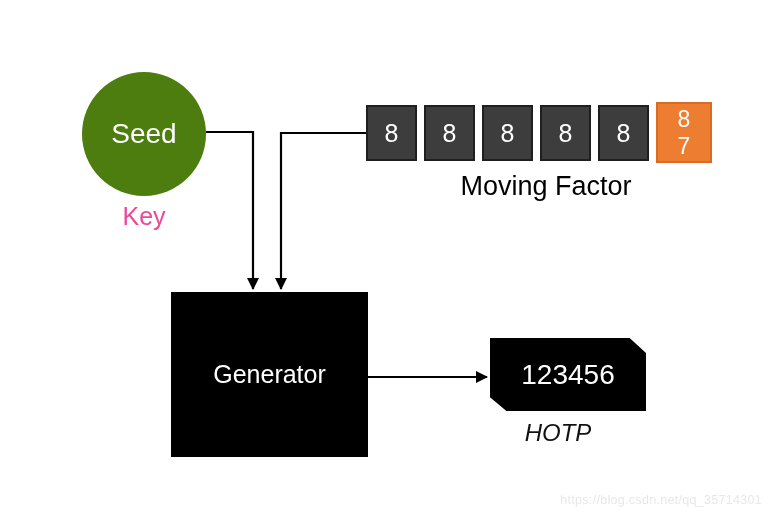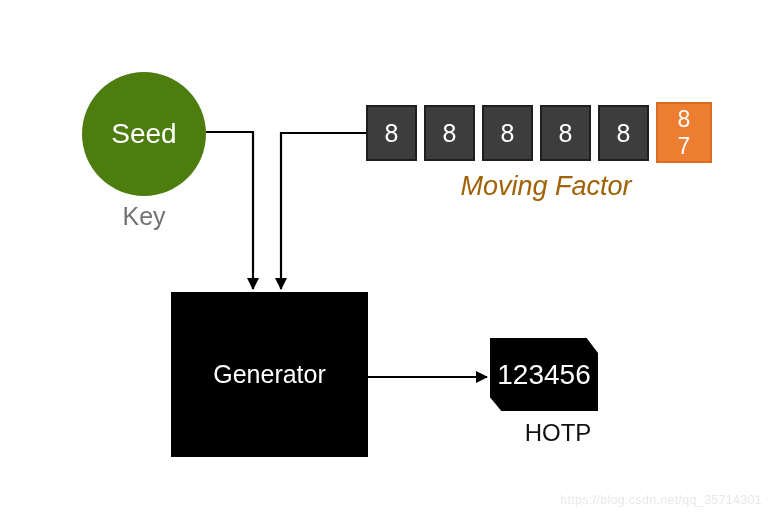--- a/index.html
+++ b/index.html
@@ -27,21 +27,21 @@
     color: #ffffff;
     font-size: 28px;
     display: flex; align-items: center; justify-content: center;
   }
   .label-key {
     position: absolute;
     left: 82px; top: 202px;
     width: 124px;
     text-align: center;
     font-size: 25px;
-    color: #737373;
+    color: #ec4899;
   }
   .mf-row {
     position: absolute;
     left: 366px; top: 102px;
     width: 346px; height: 61px;
   }
   .mf-box {
     position: absolute;
     top: 3px;
     width: 51px; height: 56px;
@@ -64,49 +64,49 @@
     flex-direction: column;
     font-size: 23px;
     line-height: 27px;
   }
   .label-moving-factor {
     position: absolute;
     left: 400px; top: 171px;
     width: 292px;
     text-align: center;
     font-size: 27px;
-    color: #a16207;
-    font-style: italic;
+    color: #000000;
   }
   .node-generator {
     position: absolute;
     left: 171px; top: 292px;
     width: 197px; height: 165px;
     background: #000000;
     color: #ffffff;
     font-size: 25px;
     display: flex; align-items: center; justify-content: center; text-align: right;
   }
   .node-hotp {
     position: absolute;
     left: 490px; top: 338px;
-    width: 108px; height: 73px;
+    width: 156px; height: 73px;
     background: #000000;
     clip-path: polygon(0% 0%, 89.5% 0%, 100% 20.5%, 100% 100%, 10.5% 100%, 0% 81%);
     color: #ffffff;
     font-size: 28px;
     display: flex; align-items: center; justify-content: center;
   }
   .label-hotp {
     position: absolute;
     left: 490px; top: 419px;
     width: 136px;
     text-align: center;
     font-size: 24px;
     color: #111111;
+    font-style: italic;
   }
   .watermark {
     position: absolute;
     right: 6px; top: 493px;
     font-size: 12.5px;
     color: #e8e8e8;
     letter-spacing: 0.3px;
     white-space: nowrap;
   }
 </style>

